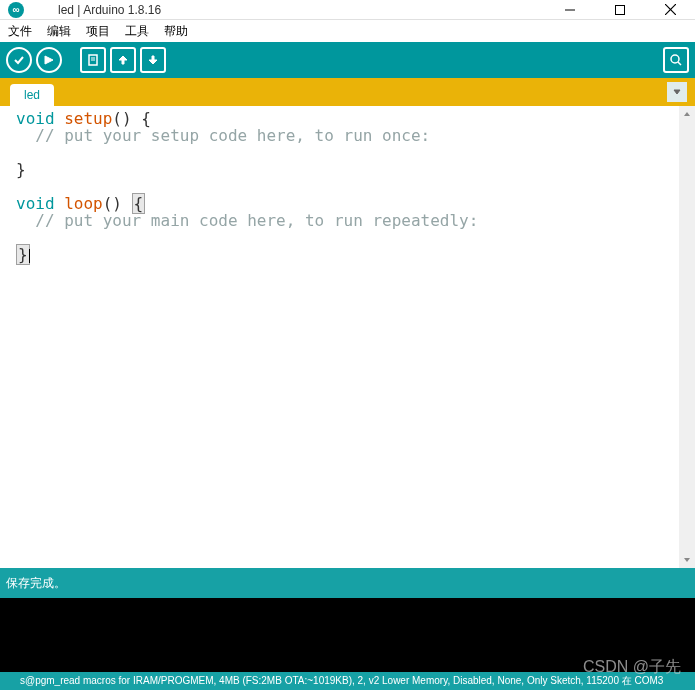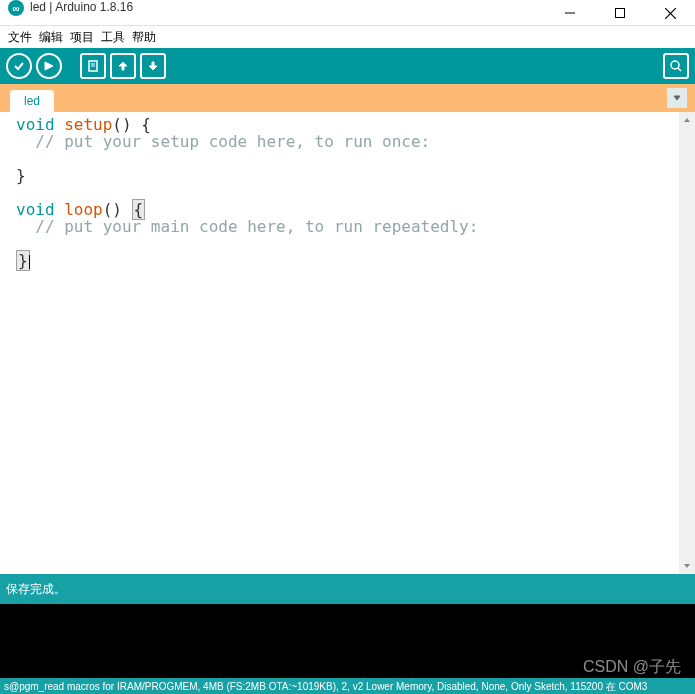--- a/index.html
+++ b/index.html
@@ -5,27 +5,28 @@
     * { margin: 0; padding: 0; box-sizing: border-box; }
     body {
       width: 695px;
       height: 694px;
       font-family: "Microsoft YaHei", sans-serif;
       background: #fff;
       overflow: hidden;
       position: relative;
     }
     .titlebar {
-      height: 26px;
-      display: flex;
-      align-items: flex-start;
+      height: 20px;
+      display: flex;
+      align-items: center;
       padding: 0 8px;
       background: #fff;
       border-bottom: 1px solid #e0e0e0;
       font-size: 12px;
+      gap: 28px;
     }
     .titlebar-icon {
       width: 16px;
       height: 16px;
       background: #00979d;
       border-radius: 50%;
       margin-right: 6px;
       display: flex;
       align-items: center;
       justify-content: center;
@@ -43,21 +44,21 @@
       align-items: center;
       justify-content: center;
       font-size: 14px;
       cursor: pointer;
     }
     .menubar {
       height: 22px;
       display: flex;
       align-items: center;
       padding: 0 6px;
-      gap: 3px;
+      gap: 11px;
       font-size: 12px;
       background: #fff;
     }
     .menu-item { padding: 0 2px; cursor: pointer; }
     .toolbar {
       height: 36px;
       background: #00979d;
       display: flex;
       align-items: center;
       padding: 0 6px;
@@ -75,21 +76,21 @@
       cursor: pointer;
     }
     .tool-btn.round {
       border-radius: 50%;
     }
     .tool-btn svg { stroke: #fff; fill: #fff; }
     .tool-spacer-sm { width: 10px; }
     .tool-spacer { flex: 1; }
     .tabbar {
       height: 28px;
-      background: #fdba74;
+      background: #eab308;
       display: flex;
       align-items: flex-end;
       padding: 0 8px 0 10px;
     }
     .tab {
       background: #fff;
       color: #00979d;
       font-size: 12px;
       padding: 4px 14px;
       border-top-left-radius: 4px;
@@ -172,21 +173,21 @@
       height: 74px;
       background: #000;
     }
     .bottombar {
       height: 18px;
       background: #17a1a5;
       color: #fff;
       font-size: 10px;
       display: flex;
       align-items: center;
-      padding: 0 4px;
+      padding: 0 20px;
       white-space: nowrap;
       overflow: hidden;
     }
     .watermark {
       position: absolute;
       right: 14px;
       bottom: 16px;
       color: rgba(200,200,200,0.7);
       font-size: 16px;
       pointer-events: none;

